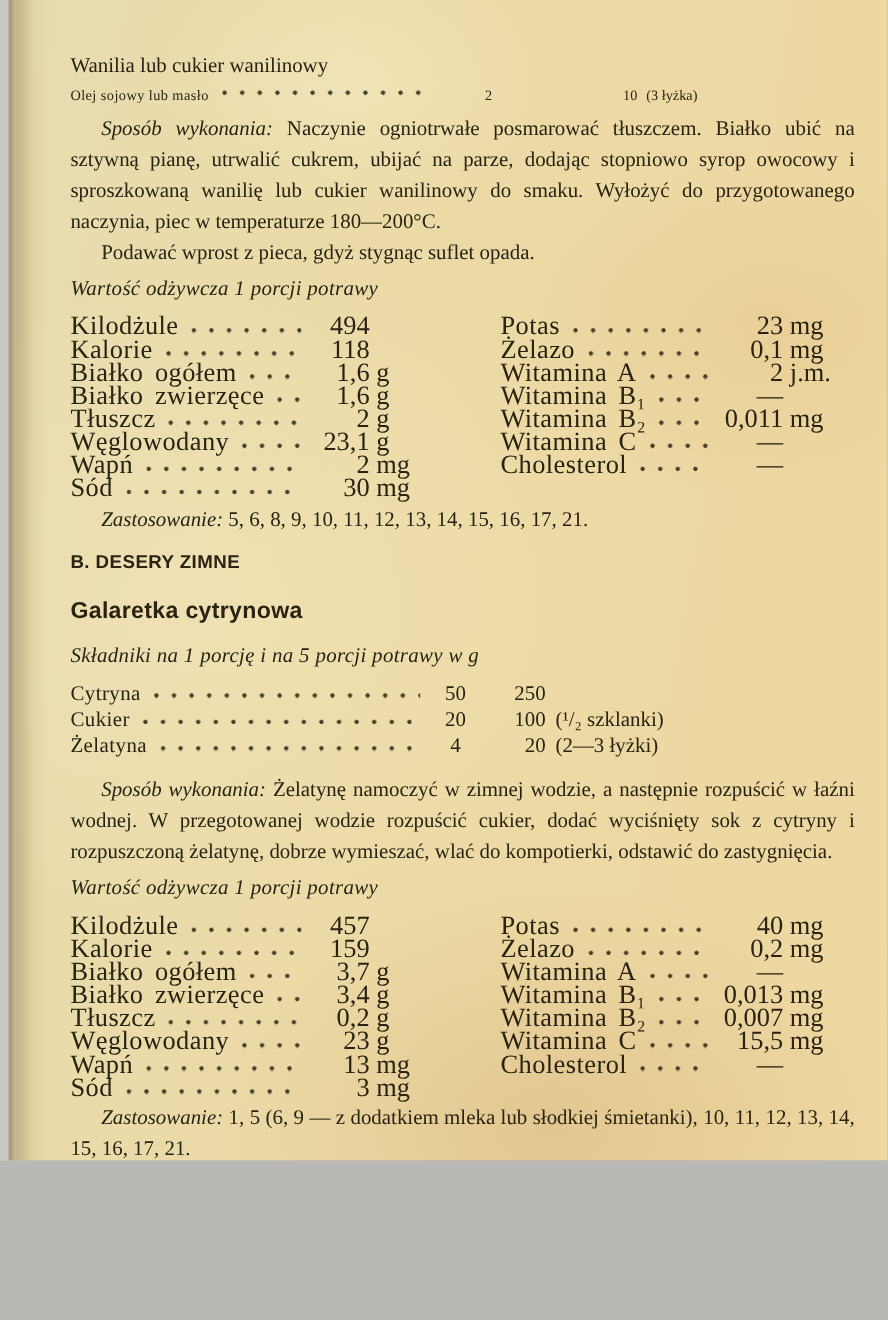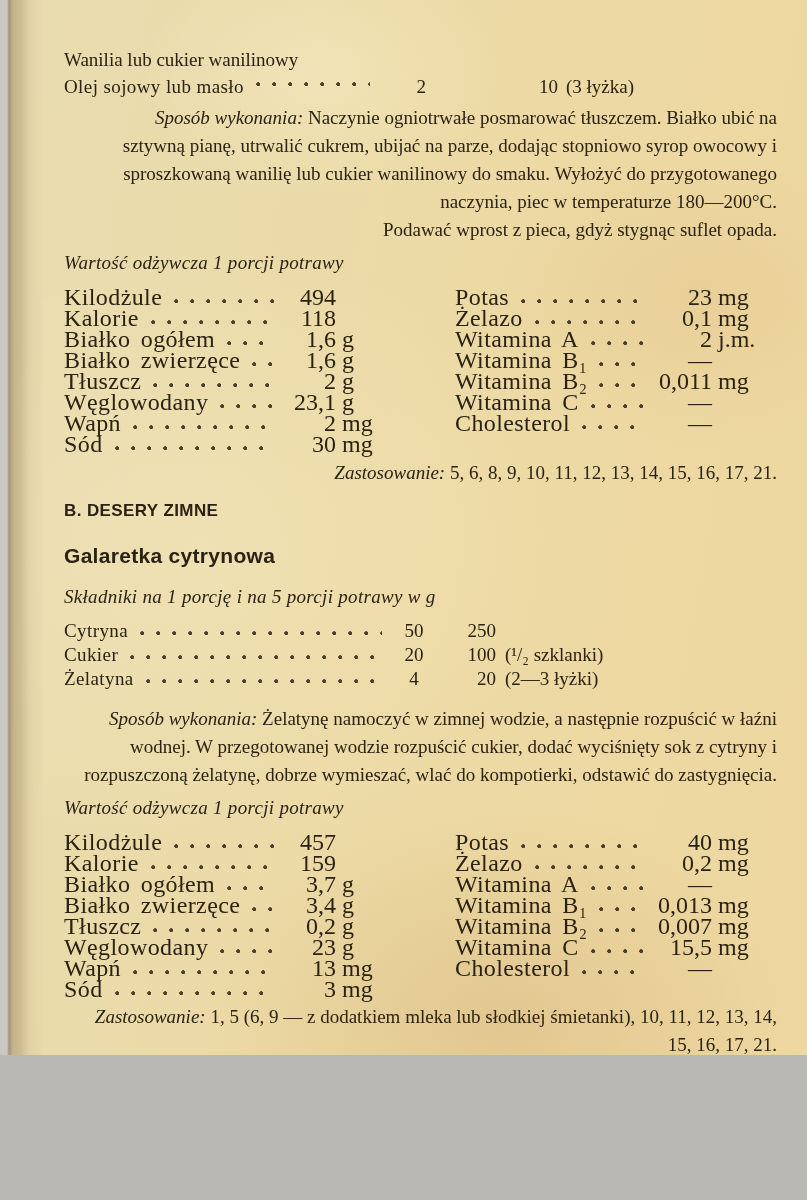--- a/index.html
+++ b/index.html
@@ -25,37 +25,37 @@
       #a3947a 9px, #c4b38c 13px,
       rgba(170,150,110,0.45) 20px,
       rgba(190,170,130,0.18) 30px,
       rgba(190,170,130,0) 44px);
   }
 
   .content { position:absolute; left:64px; top:46px; width:713px; z-index:1; }
 
   p { margin:0; font-size:19px; line-height:28px; text-align:justify; }
   .single { text-align:left; }
-  .indent { text-indent:28px;text-align:right; }
+  .indent { text-indent:28px; }
   .lead { font-style:italic; }
 
   .line1 { font-size:19px; line-height:27px; }
 
   
   .dots {
     flex:1 1 auto; height:15px; align-self:baseline;
     margin:0 10px 0 12px;
     background-image:radial-gradient(circle at 2.2px 2.2px, rgba(44,36,20,0.85) 1.7px, transparent 2.2px);
     background-size:16px 5px;
     background-repeat:repeat-x;
     background-position:left bottom 1px;
   }
 
   
-  .trow { display:flex; align-items:flex-end; width:570px; font-size:19px; line-height:27px; }
+  .trow { display:flex; align-items:flex-end; width:570px; font-size:13px; line-height:27px; }
   .trow .tp1 { width:46px; text-align:right; white-space:nowrap; }
   .trow .tp5 { width:118px; text-align:right; white-space:nowrap; margin-left:14px; }
   .trow .tnote { white-space:nowrap; padding-left:8px; }
 
   .para-1 { margin-top:4px; }
   .note-1 { margin-top:0; }
 
   .nutr-head { margin-top:7px; font-style:italic; font-size:19px; line-height:24px; letter-spacing:0.3px; }
 
   

